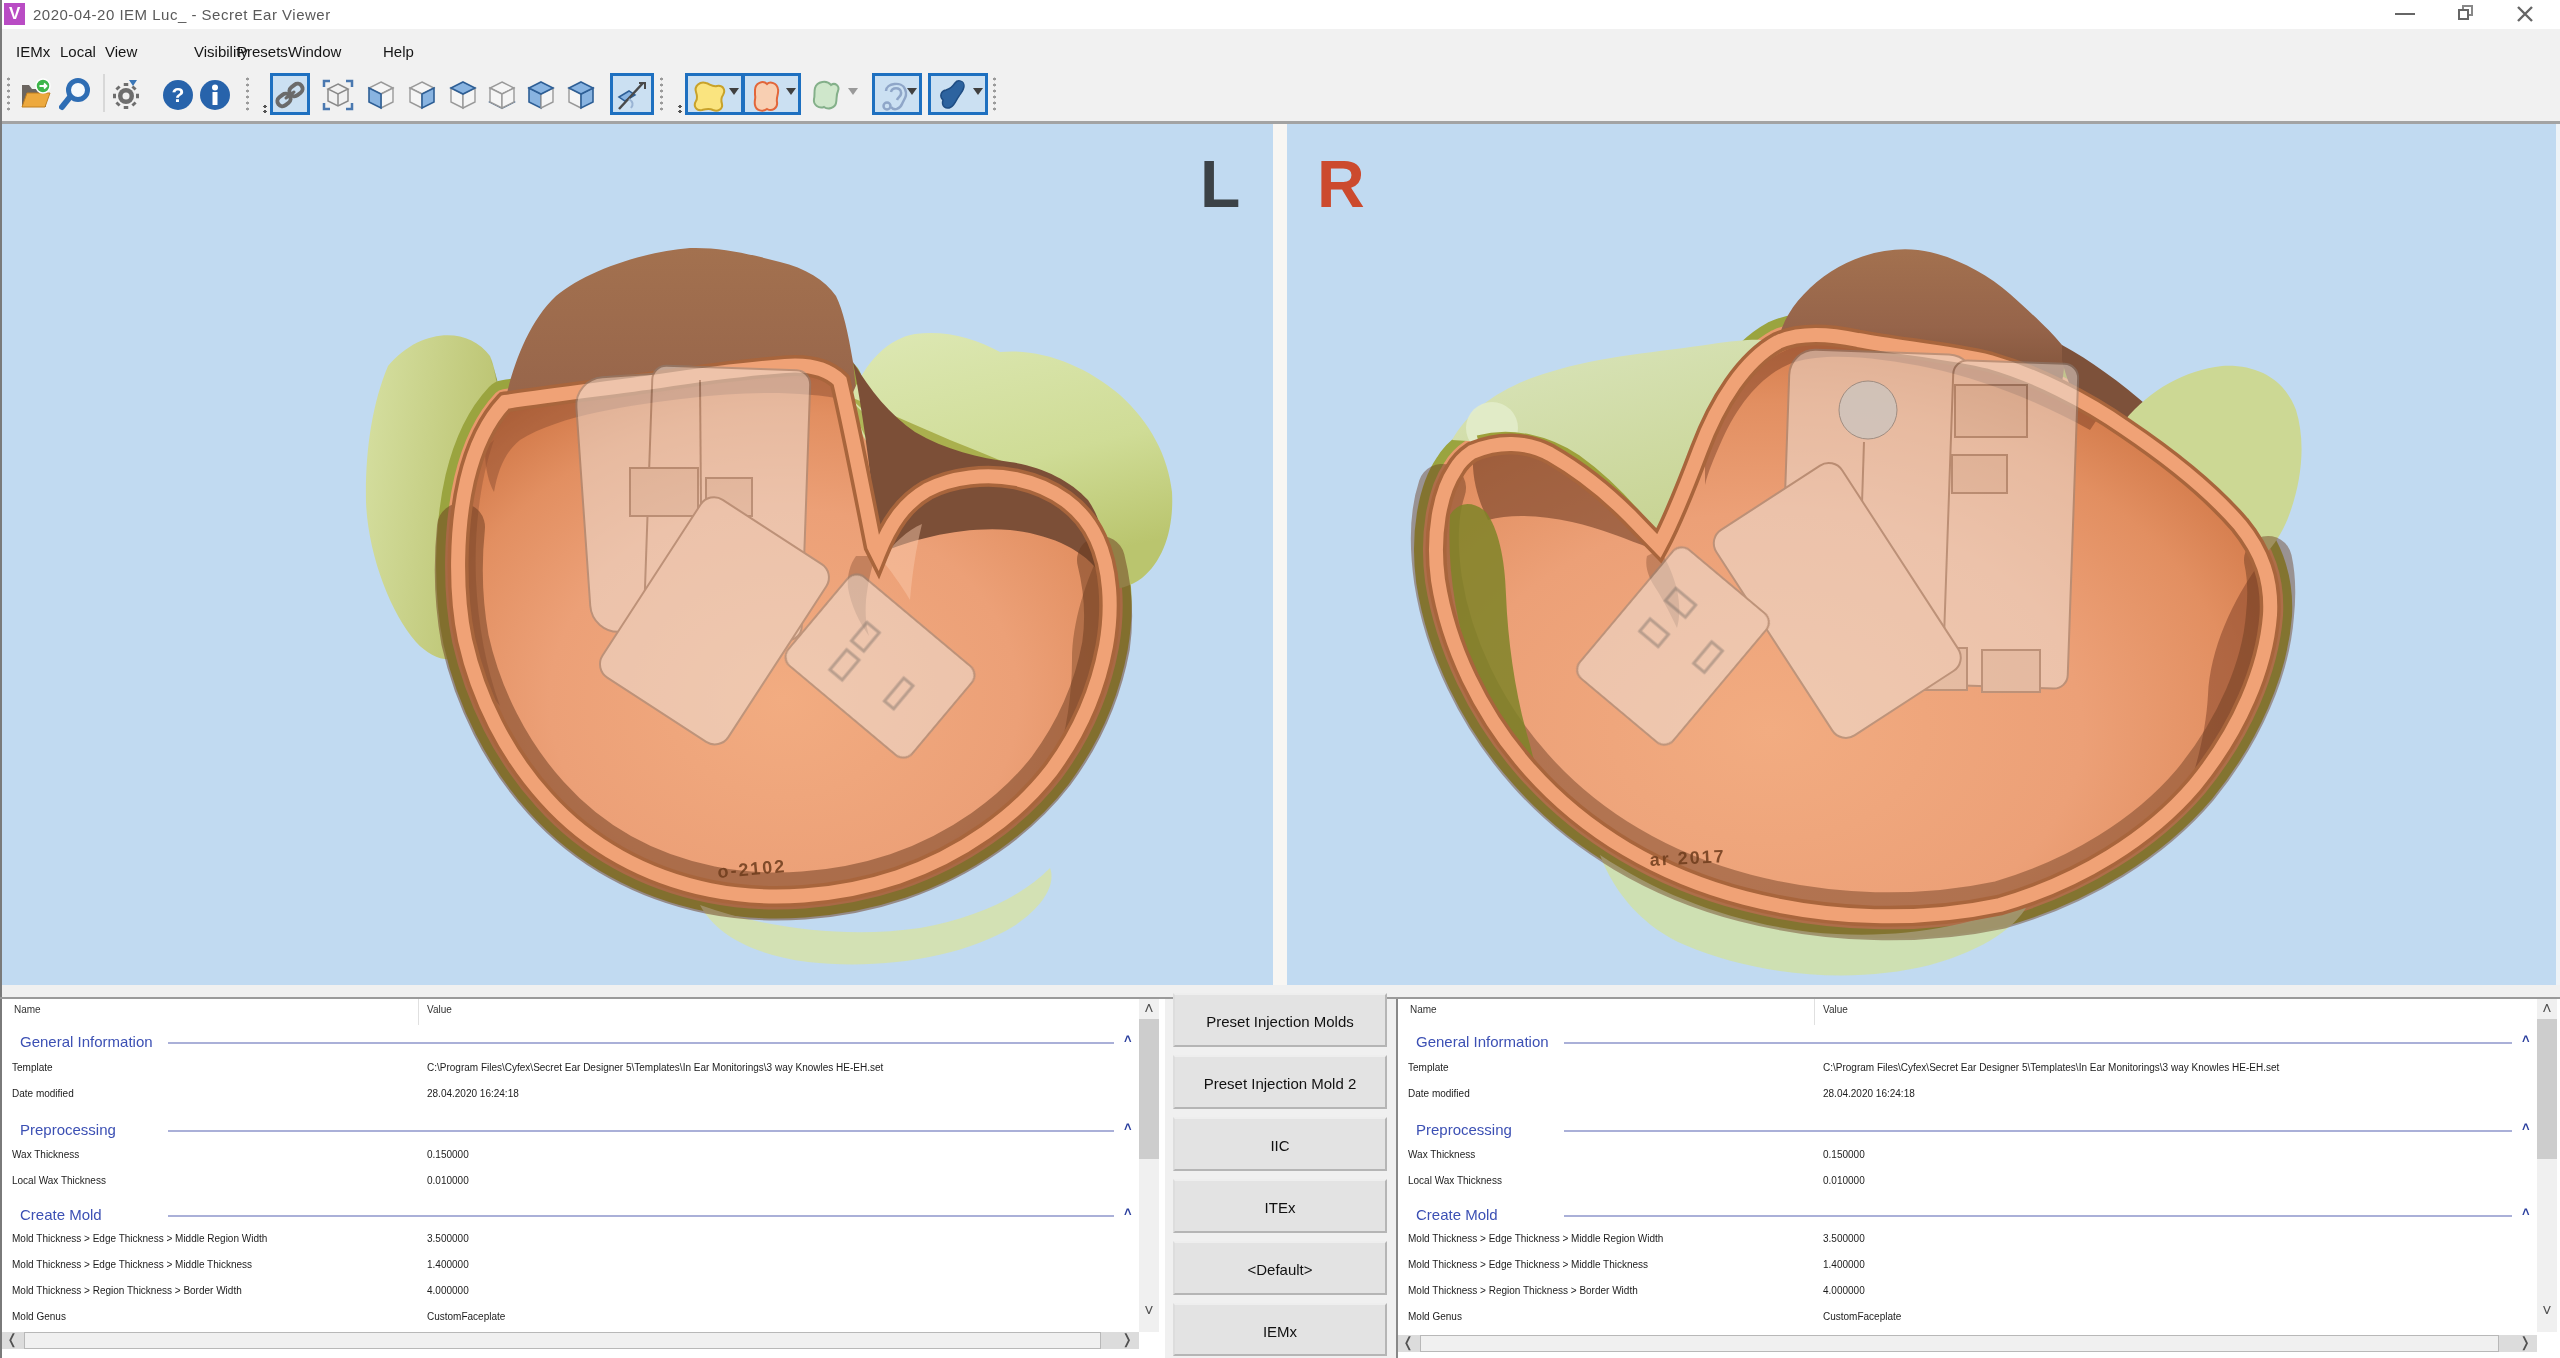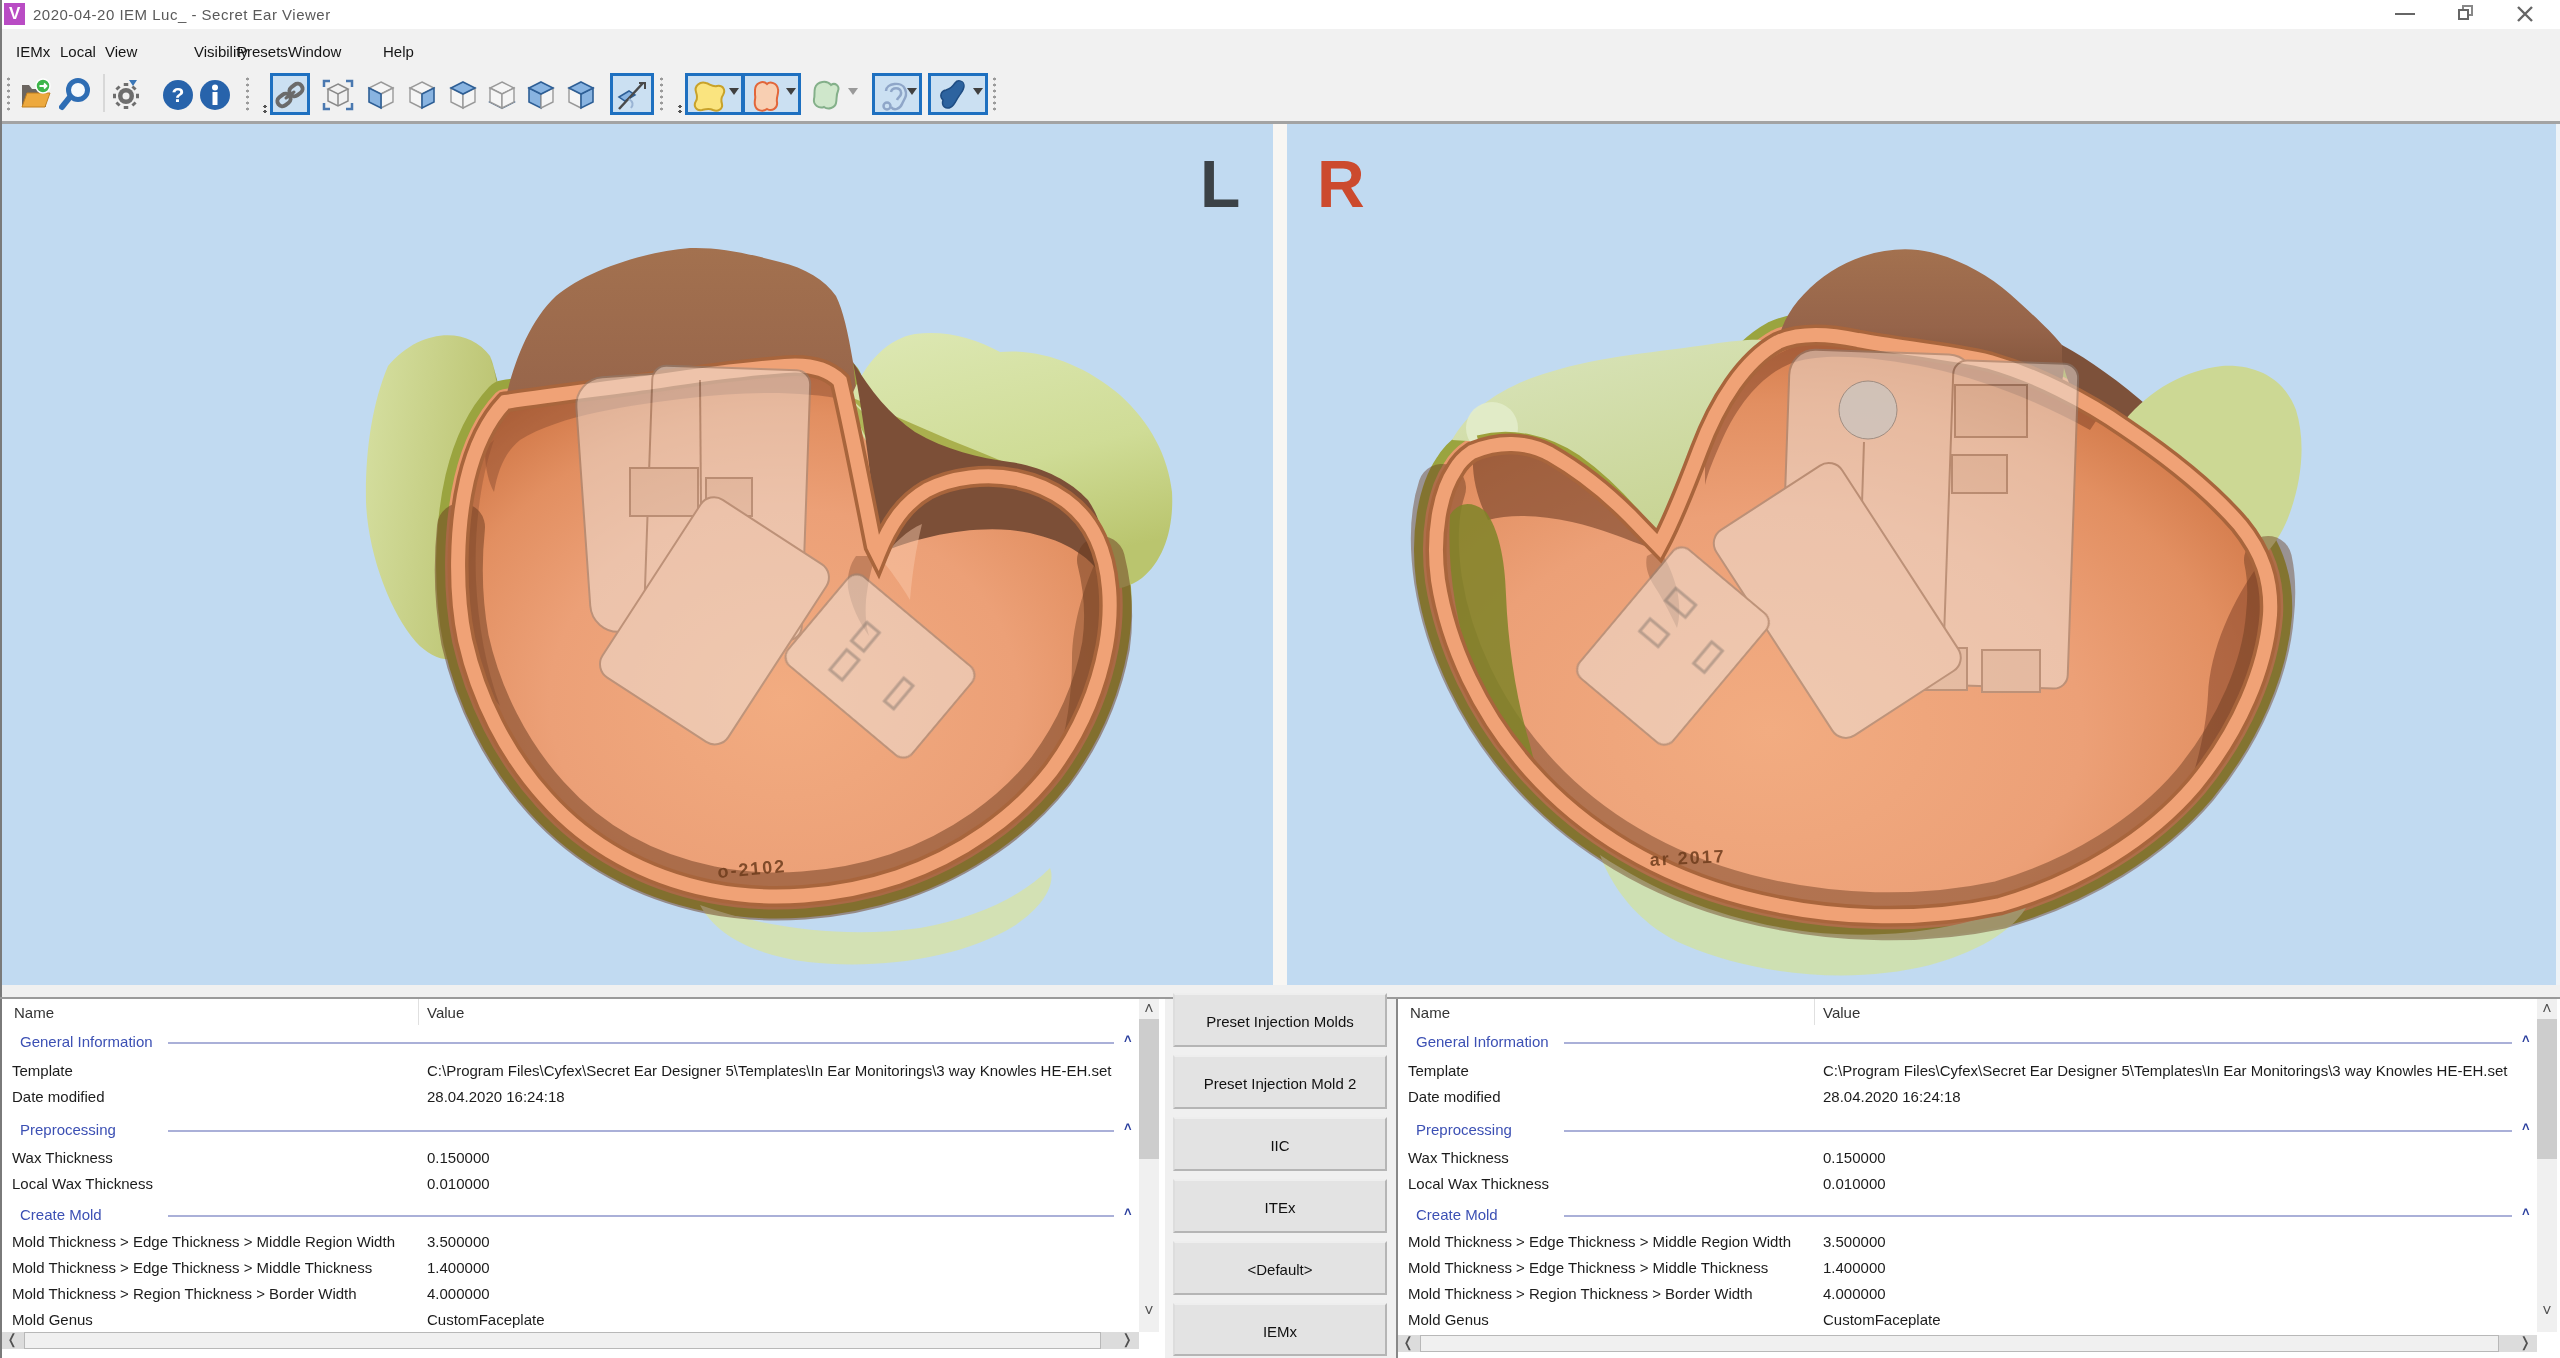--- a/index.html
+++ b/index.html
@@ -25,21 +25,21 @@
 #vpR { position:absolute; left:1287px; top:124px; width:1273px; height:861px; background:#c1daf1; overflow:hidden; }
 #vdiv { position:absolute; left:1273px; top:124px; width:14px; height:861px; background:#f8f6f3; }
 #lblL { position:absolute; left:1200px; top:146px; font-size:66px; font-weight:bold; color:#3c4247; }
 #lblR { position:absolute; left:1317px; top:146px; font-size:66px; font-weight:bold; color:#cc4a2e; }
 #lborder { position:absolute; left:0; top:0; width:2px; height:1358px; background:#7a7a7a; }
 
 #bsep { position:absolute; left:0px; top:997px; width:2560px; height:2px; background:#9a9a9a; }
 .panel { position:absolute; top:999px; height:359px; background:#ffffff; }
 #panL { left:2px; width:1163px; }
 #panR { left:1396px; width:1164px; border-left:2px solid #888888; }
-.prow { position:absolute; font-size:15px; color:#1c1c1c; white-space:nowrap; }
+.prow { position:absolute; font-size:10px; color:#1c1c1c; white-space:nowrap; }
 .pgrp { position:absolute; font-size:15px; color:#3c50b4; white-space:nowrap; }
 .pgline { position:absolute; height:2px; background:#aab0d8; }
 .parrow { position:absolute; font-size:13px; color:#2b3f9e; font-weight:bold; }
 
 .sb { position:absolute; background:#f0f0f0; }
 .sbthumb { position:absolute; background:#cdcdcd; }
 .sbarrow { position:absolute; color:#505050; font-size:16px; text-align:center; }
 
 .mbtn { position:absolute; left:1173px; width:214px; height:54px; background:#e3e3e3; border:2px solid #b5b5b5; border-top-color:#eeeeee; border-left-color:#dddddd; color:#111; font-size:15px; text-align:center; }
 .mbtn span { position:relative; top:18px; }

